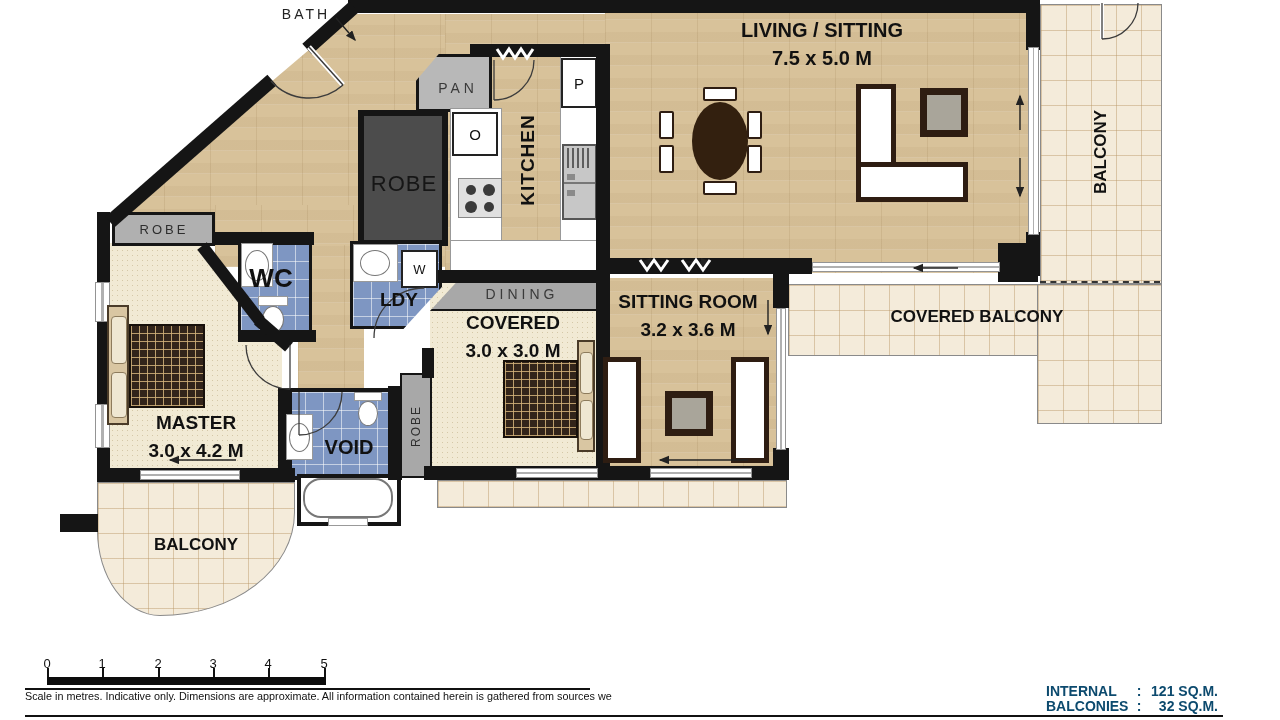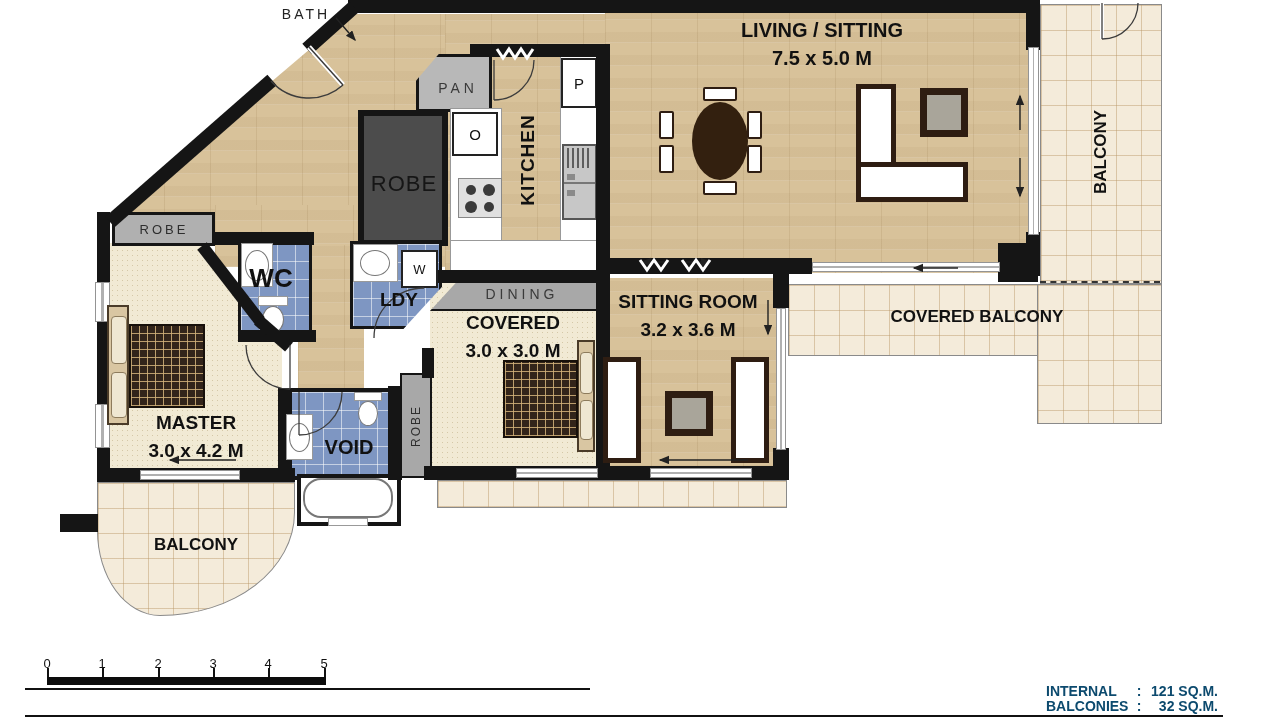--- a/index.html
+++ b/index.html
@@ -284,20 +284,21 @@
     <span class="tick" style="left:47px;top:668px;"></span>
     <span class="tick" style="left:102px;top:668px;"></span>
     <span class="tick" style="left:158px;top:668px;"></span>
     <span class="tick" style="left:213px;top:668px;"></span>
     <span class="tick" style="left:268px;top:668px;"></span>
     <span class="tick" style="left:324px;top:668px;"></span>
     <div class="abs" style="left:47px;top:677px;width:279px;height:8px;background:#0c0c0c;"></div>
   </div>
 
   <div class="abs" style="left:25px;top:688px;width:565px;height:2px;background:#111;"></div>
+  <div class="footer-txt" style="left:25px;top:690px;">Scale in metres.  Indicative only.  Dimensions are approximate.  All information contained herein is gathered from sources we</div>
   <div class="abs" style="left:25px;top:715px;width:1198px;height:2px;background:#111;"></div>
 
   <div class="abs" style="left:1046px;top:684px;width:176px;">
     <div class="arearow">
       <span>INTERNAL</span>
       <span class="s">:</span>
       <span class="v">121 SQ.M.</span>
     </div>
     <div class="arearow">
       <span>BALCONIES</span>

